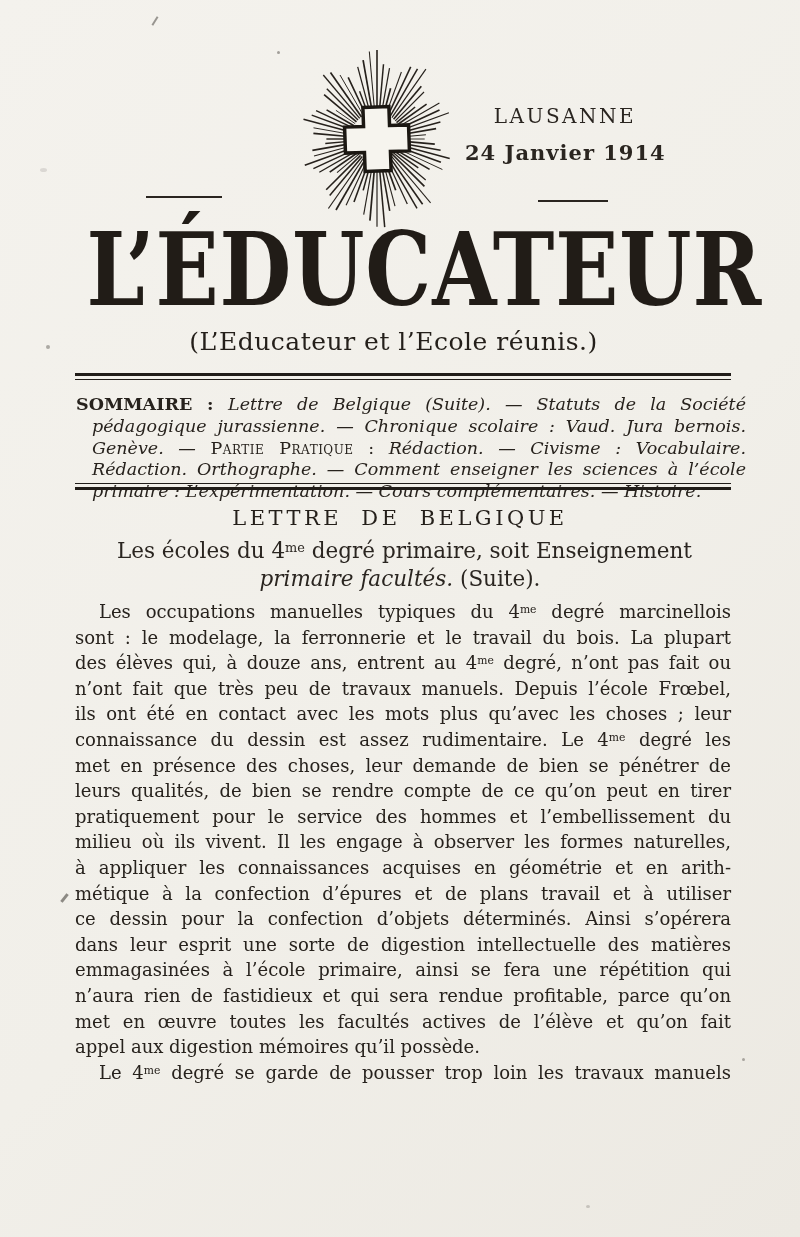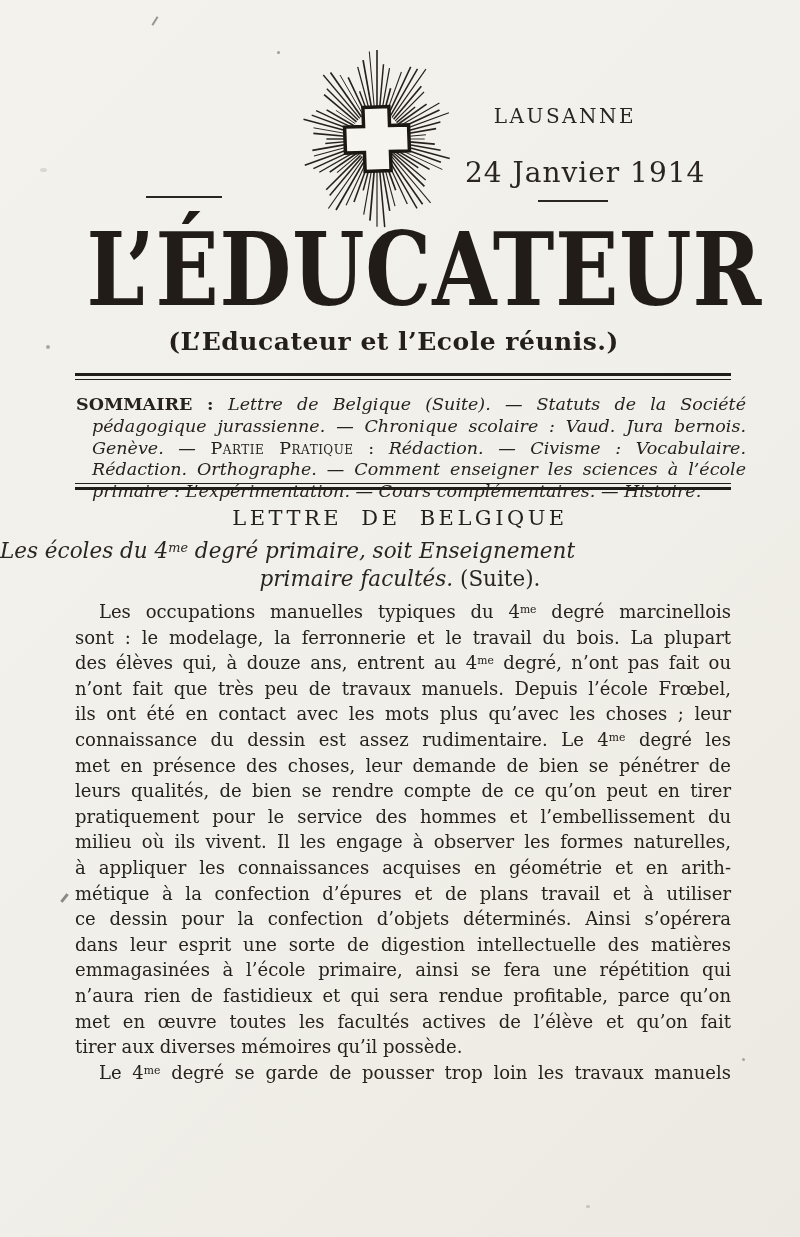--- a/index.html
+++ b/index.html
@@ -9,49 +9,49 @@
     font-family:"DejaVu Serif","Liberation Serif",serif;
     color:#2a2520;
   }
   
   .hdr-left{position:absolute;left:95px;top:106px;width:150px;text-align:center;}
   .annee{font-size:20px;letter-spacing:1.5px;white-space:nowrap;}
   .numero{font-size:23px;font-weight:bold;margin-top:13px;letter-spacing:1px;}
   .hdr-rule-left{position:absolute;left:146px;top:196px;width:76px;height:2px;background:#2a2520;}
   .hdr-right{position:absolute;left:465px;top:104px;width:200px;text-align:center;}
   .city{font-size:20px;letter-spacing:2.5px;}
-  .date{font-size:28px;font-weight:normal;margin-top:28px;letter-spacing:1px;white-space:nowrap;}
+  .date{font-size:21px;font-weight:bold;margin-top:12px;letter-spacing:1px;white-space:nowrap;}
   .hdr-rule-right{position:absolute;left:538px;top:200px;width:70px;height:2px;background:#2a2520;}
   .emblem{position:absolute;left:282px;top:44px;width:190px;height:190px;}
   
   .masthead{position:absolute;top:220px;left:0;width:800px;text-align:right;}
   .masthead .t{
     display:inline-block;font-weight:bold;font-size:92px;line-height:1.05;
     transform:scale(0.9,1.1);transform-origin:50% 30%;letter-spacing:1px;color:#211c17;
   }
   .subtitle{position:absolute;top:327px;left:0;width:787px;text-align:center;
-    font-weight:bold;font-size:25px;letter-spacing:0.5px;color:#241f1a;}
+    font-weight:normal;font-size:25px;letter-spacing:0.5px;color:#241f1a;}
   
   .rule-a{position:absolute;left:75px;top:373px;width:656px;height:3px;
     border-top:3px solid #211d19;border-bottom:1px solid #211d19;}
   .rule-b{position:absolute;left:75px;top:483px;width:656px;height:3px;
     border-top:1px solid #211d19;border-bottom:3px solid #211d19;}
   
   .sommaire{position:absolute;left:76px;top:394px;width:654px;
     font-size:17.5px;line-height:21.8px;text-align:justify;
     padding-left:16px;text-indent:-16px;color:#27221d;}
   .seg-bold{font-weight:bold;font-style:normal;}
   .seg-italic{font-style:italic;}
   .seg-smallcaps{font-variant:small-caps;font-style:normal;letter-spacing:0.5px;}
   .seg-roman{font-style:normal;}
   
   .art-title{position:absolute;top:506px;left:0;width:800px;text-align:center;
     font-size:21px;letter-spacing:3.5px;word-spacing:9px;color:#241f1a;}
-  .art-sub1{position:absolute;top:538px;left:0;width:692px;text-align:left;
-    font-style:italic;font-size:21.5px;}
+  .art-sub1{position:absolute;top:538px;left:0;width:692px;text-align:right;
+    font-size:21.5px;}
   .art-sub2{position:absolute;top:566px;left:0;width:800px;text-align:center;font-size:21.5px;}
   .art-sub2 .it{font-style:italic;}
   .art-body{position:absolute;left:75px;top:599px;width:656px;font-size:18px;line-height:25.6px;color:#27221d;}
   .bline{text-align:justify;text-align-last:justify;}
   .bline.flush{text-align-last:left;}
   .bline.indent{text-indent:24px;}
   sup{font-size:0.6em;line-height:0;vertical-align:0.5em;}
   
   .speck{position:absolute;background:rgba(40,35,30,.45);}
   .sp1{left:154px;top:16px;width:2px;height:10px;transform:rotate(32deg);}
@@ -179,21 +179,21 @@
       <div class="bline">leurs qualités, de bien se rendre compte de ce qu’on peut en tirer</div>
       <div class="bline">pratiquement pour le service des hommes et l’embellissement du</div>
       <div class="bline">milieu où ils vivent. Il les engage à observer les formes naturelles,</div>
       <div class="bline">à appliquer les connaissances acquises en géométrie et en arith-</div>
       <div class="bline">métique à la confection d’épures et de plans travail et à utiliser</div>
       <div class="bline">ce dessin pour la confection d’objets déterminés. Ainsi s’opérera</div>
       <div class="bline">dans leur esprit une sorte de digestion intellectuelle des matières</div>
       <div class="bline">emmagasinées à l’école primaire, ainsi se fera une répétition qui</div>
       <div class="bline">n’aura rien de fastidieux et qui sera rendue profitable, parce qu’on</div>
       <div class="bline">met en œuvre toutes les facultés actives de l’élève et qu’on fait</div>
-      <div class="bline flush">tirer aux diverses mémoires qu’il possède.</div>
+      <div class="bline flush">appel aux digestion mémoires qu’il possède.</div>
       <div class="bline indent">Le 4<sup>me</sup> degré se garde de pousser trop loin les travaux manuels</div>
     </div>
 
   <div class="speck sp1"></div>
   <div class="speck sp2"></div>
   <div class="speck sp3"></div>
   <div class="speck sp4"></div>
   <div class="speck sp5"></div>
   <div class="speck sp6"></div>
   <div class="speck sp7"></div>

